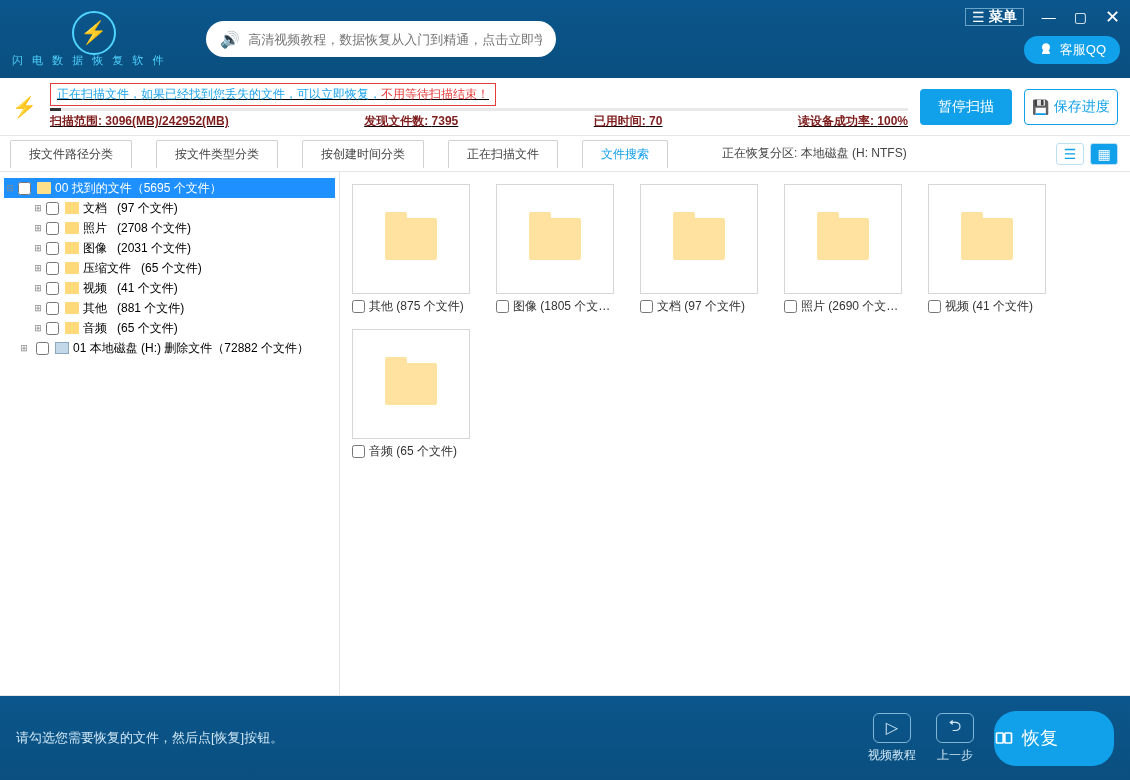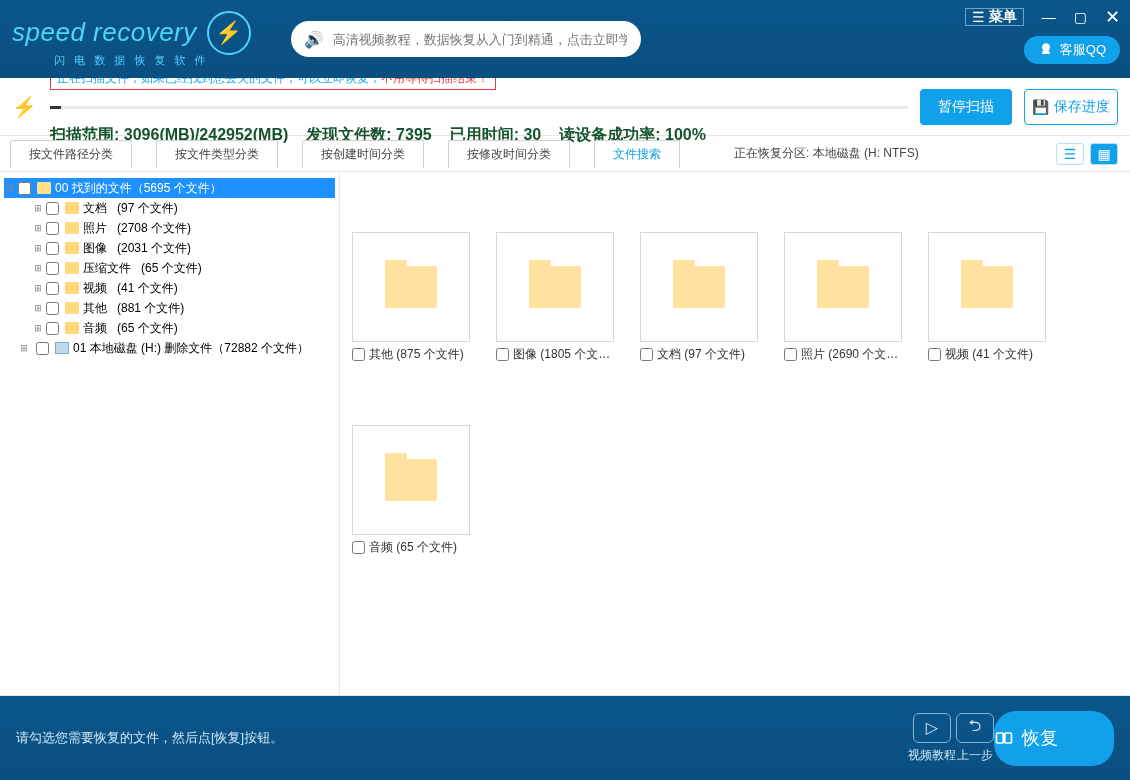--- a/index.html
+++ b/index.html
@@ -17,26 +17,26 @@
 .search-bar input { border: none; outline: none; flex: 1; font-size: 13px; color: #666; background: transparent; }
 .win-controls { position: absolute; top: 6px; right: 10px; display: flex; gap: 18px; align-items: center; color: #fff; }
 .menu-box { border: 1px solid #6aa3c8; padding: 0 6px; font-size: 11px; display: flex; align-items: center; gap: 4px; height: 18px; }
 .win-controls span { cursor: pointer; font-size: 14px; }
 .kefu { position: absolute; right: 10px; top: 36px; background: #11a1ea; color: #fff; border-radius: 16px; padding: 5px 14px; font-size: 13px; display: flex; align-items: center; gap: 6px; }
 .kefu svg { width: 16px; height: 16px; fill: #fff; }
 
 
 .status { height: 58px; border-bottom: 1px solid #e5e5e5; display: flex; align-items: center; padding: 0 12px; gap: 12px; }
 .bolt { width: 26px; height: 34px; display: flex; align-items: center; justify-content: center; color: #1ca4ec; font-size: 20px; }
-.status-mid { flex: 1; display: flex; flex-direction: column; gap: 16px; }
+.status-mid { flex: 1; display: flex; flex-direction: column; gap: 2px; text-decoration: underline; }
 .scan-msg { border: 1px solid #e63b3b; color: #1ca4ec; font-size: 12px; padding: 2px 6px; align-self: flex-start; }
 .scan-msg b { color: #e63b3b; font-weight: normal; }
 .progress { height: 3px; background: #e9e9e9; position: relative; width: 100%; }
 .progress::before { content: ""; position: absolute; left: 0; top: 0; bottom: 0; width: 1.3%; background: #333; }
-.scan-info { font-size: 16px; color: #14532d; display: flex; gap: 18px; }
+.scan-info { font-size: 12px; color: #7f1d1d; display: flex; gap: 18px; justify-content: space-between; }
 .btn-pause { background: #11a1ea; color: #fff; border: none; border-radius: 4px; width: 92px; height: 36px; font-size: 14px; }
 .btn-save { background: #fff; color: #11a1ea; border: 1px solid #11a1ea; border-radius: 4px; width: 94px; height: 36px; font-size: 14px; display: flex; align-items: center; justify-content: center; gap: 4px; }
 
 
 .tabs { height: 36px; display: flex; align-items: center; border-bottom: 1px solid #e5e5e5; padding-left: 10px; gap: 0; }
 .tab { height: 28px; border: 1px solid #d0d0d0; border-bottom: none; font-size: 12px; color: #444; padding: 0 18px; display: flex; align-items: center; margin-right: 24px; background: #fff; border-radius: 2px 2px 0 0; }
 .tab.active { color: #11a1ea; border-color: #d0d0d0; }
 .partition-label { font-size: 12px; color: #444; margin-left: 30px; }
 .view-toggles { margin-left: auto; margin-right: 12px; display: flex; gap: 6px; }
 .vt { width: 28px; height: 22px; border: 1px solid #bcdff5; border-radius: 3px; display: flex; align-items: center; justify-content: center; color: #11a1ea; font-size: 14px; }
@@ -48,44 +48,43 @@
 .tree-row { display: flex; align-items: center; height: 20px; white-space: nowrap; }
 .tree-row .tw { display: inline-block; width: 12px; text-align: center; color: #888; font-size: 9px; }
 .tree-row input { margin: 0 2px; }
 .tree-row .fld { width: 14px; height: 12px; background: #ffd97a; border-radius: 1px; margin: 0 4px; display: inline-block; }
 .tree-row .drv { width: 14px; height: 12px; background: #c3d8e8; border: 1px solid #8aa9c1; margin: 0 4px; display: inline-block; }
 .tree-row.sel { background: #1e90ff; color: #fff; }
 .tree-row.sel .fld { background: #ffe08a; }
 .indent0 { padding-left: 0; } .indent1 { padding-left: 14px; } .indent2 { padding-left: 28px; }
 
 .grid { flex: 1; padding: 12px; display: flex; flex-wrap: wrap; align-content: flex-start; gap: 14px; overflow: auto; }
-.item { width: 130px; margin-top: 48px; }
+.item { width: 130px; }
 .thumb { width: 118px; height: 110px; border: 1px solid #d6d6d6; display: flex; align-items: center; justify-content: center; }
 .folder-ico { width: 52px; height: 42px; background: #ffe2a0; border-radius: 2px; position: relative; }
 .folder-ico::before { content: ""; position: absolute; top: -6px; left: 0; width: 22px; height: 8px; background: #ffe2a0; border-radius: 2px 2px 0 0; }
 .cap { margin-top: 4px; display: flex; align-items: center; gap: 4px; font-size: 12px; color: #333; overflow: hidden; }
 .cap input { flex-shrink: 0; }
 .cap span { white-space: nowrap; overflow: hidden; text-overflow: ellipsis; }
 
 
-.footer { height: 84px; background: linear-gradient(180deg, #0b568c 0%, #0a4f7f 100%); display: flex; align-items: center; color: #cfe7f5; padding: 0 16px; }
+.footer { height: 84px; background: linear-gradient(180deg, #0b568c 0%, #0a4f7f 100%); display: flex; align-items: center; color: #cfe7f5; padding: 0 16px; gap: 20px; }
 .footer-tip { font-size: 13px; }
 .footer-spacer { flex: 1; }
 .fbtn-col { display: flex; flex-direction: column; align-items: center; gap: 4px; color: #cfe7f5; font-size: 12px; cursor: pointer; }
 .fbtn-col .ico { width: 38px; height: 30px; border: 1.5px solid #7fb6d6; border-radius: 6px; display: flex; align-items: center; justify-content: center; font-size: 16px; }
 .recover-btn { background: #11a1ea; color: #fff; border-radius: 22px; height: 55px; width: 120px; font-size: 18px; display: flex; align-items: center; justify-content: flex-start; gap: 8px; }
 .recover-btn svg { width: 20px; height: 20px; stroke: #fff; fill: none; }
 </style>
 </head>
 <body>
 
 <div class="header">
   <div class="logo-area">
     <div class="logo-row">
-      <span class="logo-text">speed recovery</span>
       <span class="logo-icon">⚡</span>
     </div>
     <span class="logo-sub">闪 电 数 据 恢 复 软 件</span>
   </div>
   <div class="search-bar">
     <span class="snd">🔊</span>
     <input placeholder="高清视频教程，数据恢复从入门到精通，点击立即学习！" style="">
   </div>
   <div class="win-controls">
     <span class="menu-box">☰ <b>菜单</b></span>
@@ -104,36 +103,36 @@
 <div class="status">
   <div class="bolt">⚡</div>
   <div class="status-mid">
     <div class="scan-msg">
       <span>正在扫描文件，如果已经找到您丢失的文件，可以立即恢复，</span><b>不用等待扫描结束！</b>
     </div>
     <div class="progress"></div>
     <div class="scan-info">
       <span><b>扫描范围:</b> <b>3096(MB)/242952(MB)</b></span>
       <span><b>发现文件数:</b> <b>7395</b></span>
-      <span><b>已用时间:</b> <b>30</b></span>
+      <span><b>已用时间:</b> <b>70</b></span>
       <span><b>读设备成功率:</b> <b>100%</b></span>
     </div>
   </div>
   <button class="btn-pause">暂停扫描</button>
   <button class="btn-save">
     <span>💾</span>
     <span>保存进度</span>
   </button>
 </div>
 
 <div class="tabs">
   <div class="tab">按文件路径分类</div>
   <div class="tab">按文件类型分类</div>
   <div class="tab">按创建时间分类</div>
-  <div class="tab">按修改时间分类</div>
+  <div class="tab">正在扫描文件</div>
   <div class="tab active">文件搜索</div>
   <span class="partition-label">正在恢复分区: 本地磁盘 (H: NTFS)</span>
   <div class="view-toggles">
     <div class="vt">☰</div>
     <div class="vt active">▦</div>
   </div>
 </div>
 
 <div class="main">
   <div class="tree">

